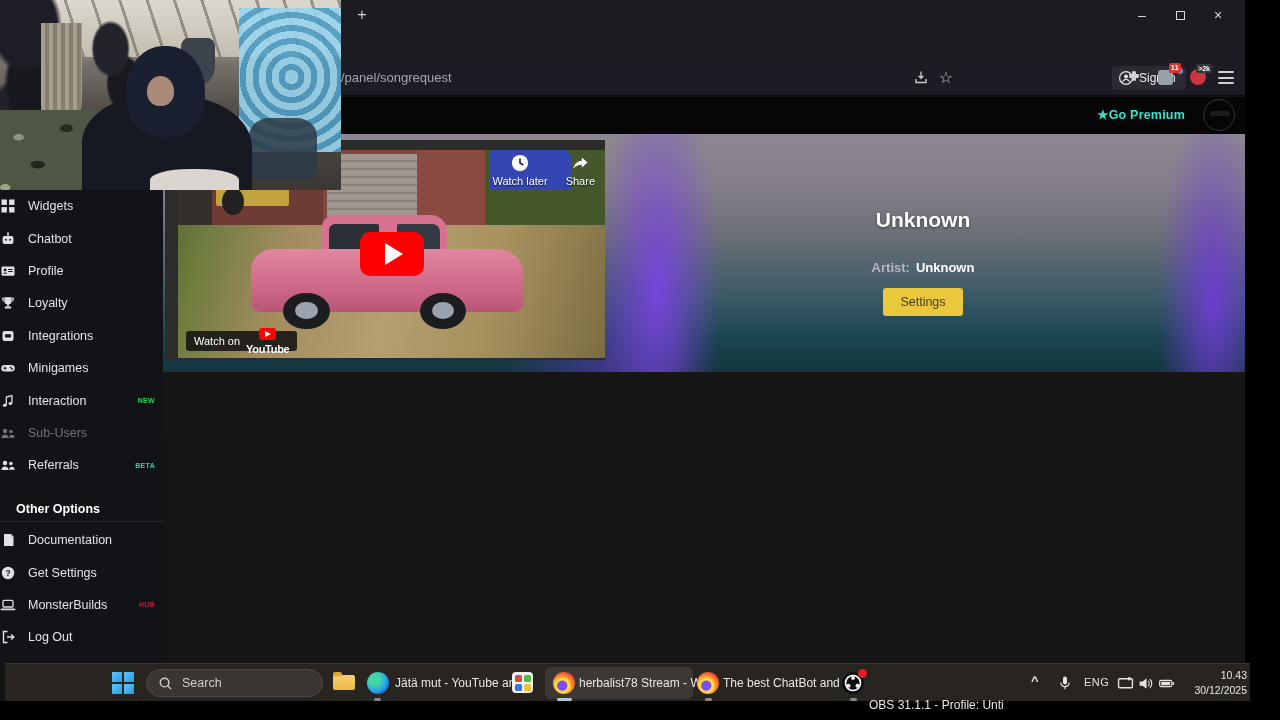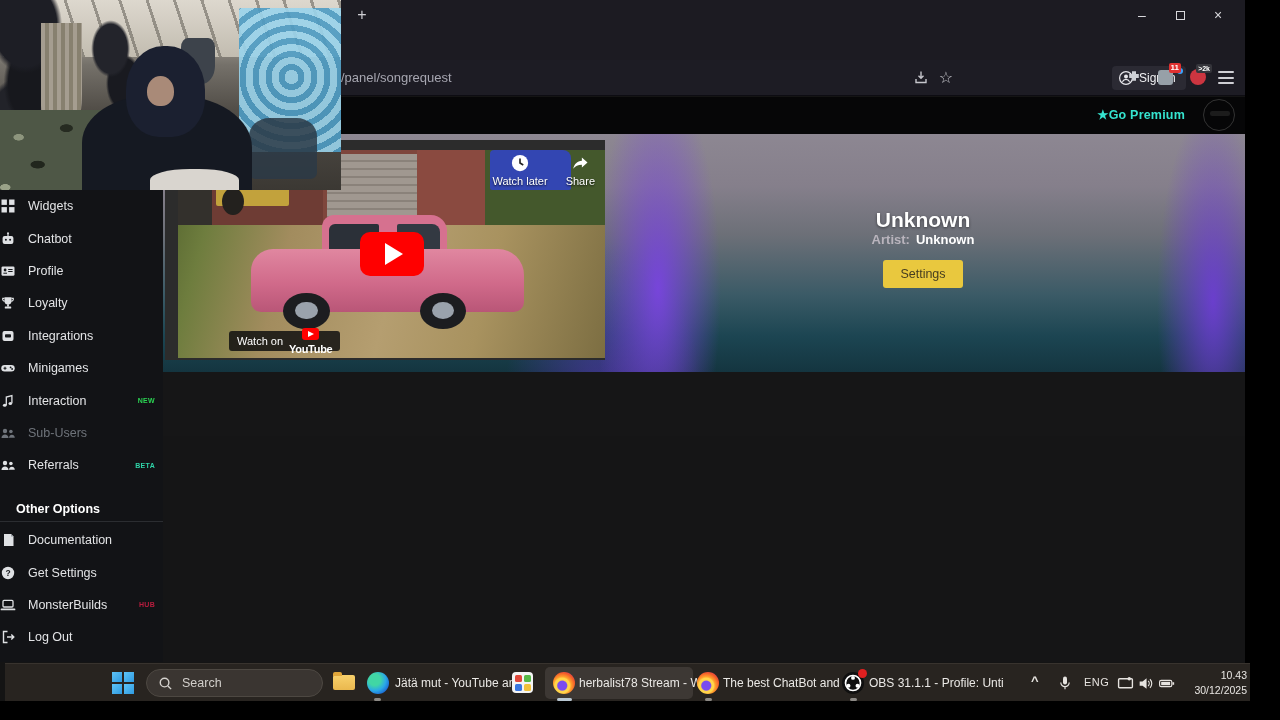--- a/index.html
+++ b/index.html
@@ -104,31 +104,31 @@
   .w1 { left:12%; } .w2 { left:62%; }
   .playbtn { position:absolute; left:50%; top:50%; transform:translate(-50%,-50%);
     width:64px; height:44px; background:#f00; border-radius:10px; display:flex; align-items:center;
     justify-content:center; }
   .playbtn::after { content:""; width:0; height:0; border-left:18px solid #fff;
     border-top:11px solid transparent; border-bottom:11px solid transparent; margin-left:4px; }
   .ytoverlay { position:absolute; top:3px; right:10px; display:flex; gap:18px; }
   .ytoverlay .col { display:flex; flex-direction:column; align-items:center; gap:2px; }
   .ytoverlay .cap { color:#fff; font-size:11px; text-shadow:0 1px 2px rgba(0,0,0,.8); }
   .watchon { position:absolute; left:8px; bottom:7px; height:20px; background:rgba(18,18,18,.86);
-    border-radius:3px; display:flex; align-items:center; gap:6px; padding:0 8px;margin-left:43px; }
+    border-radius:3px; display:flex; align-items:center; gap:6px; padding:0 8px; }
   .watchon .wtxt { color:#fff; font-size:11px; }
   .ytlogo { display:flex; align-items:center; gap:3px;flex-direction:column; }
   .ytplay { width:17px; height:12px; background:#f00; border-radius:3px; position:relative; }
   .ytplay::after { content:""; position:absolute; left:6px; top:3px; width:0; height:0;
     border-left:6px solid #fff; border-top:3px solid transparent; border-bottom:3px solid transparent; }
   .ytword { color:#fff; font-size:11px; font-weight:bold; letter-spacing:-.3px; }
 
   .songinfo { position:absolute; left:610px; top:74px; width:300px; text-align:center; }
   .songtitle { color:#fff; font-size:21px; font-weight:bold; text-shadow:0 1px 3px rgba(0,0,0,.5); }
-  .songartist { margin-top:0; font-size:13px; font-weight:bold; }
+  .songartist { margin-top:28px; font-size:13px; font-weight:bold; }
   .artist-label { color:#b9b4bd; margin-right:6px; }
   .artist-name { color:#fff; }
   .settingsbtn { margin-top:13px; display:inline-block; background:#e9c83e; color:#463d20;
     font-size:12.5px; padding:7px 17px; border-radius:3px; border:none; }
 
   .queuebar { position:absolute; top:275px; left:163px; width:1082px; height:64px; background:#0a0a0b;
     display:flex; align-items:center; justify-content:center; }
   .queuemsg { color:#f2f2f2; font-size:13.5px; }
   .lowerarea { position:absolute; top:339px; left:163px; width:1082px; height:226px; background:#151516; }
 
@@ -494,21 +494,21 @@
     <div class="obswrap" style="left:836px;">
       <svg width="24" height="24" viewBox="0 0 16 16">
           <circle cx="8" cy="8" r="7.4" fill="#101010"></circle>
           <circle cx="8" cy="8" r="5" stroke="#fff" stroke-width="1.1" fill="none"></circle>
           <circle cx="8" cy="4.6" r="1.3" fill="#fff"></circle>
           <circle cx="5" cy="9.8" r="1.3" fill="#fff"></circle>
           <circle cx="11" cy="9.8" r="1.3" fill="#fff"></circle>
         </svg>
       <span class="obsdot"></span>
     </div>
-    <div class="applabel" style="left:864px;">OBS 31.1.1 - Profile: Unti</div>
+    <div class="applabel" style="left:864px;margin-top:22px;">OBS 31.1.1 - Profile: Unti</div>
     <div class="runline" style="left:845px;width:7px;"></div>
 
     <div class="traychev">^</div>
     <div class="trayicon" style="left:1052px;">
       <svg width="16" height="16" viewBox="0 0 16 16">
           <rect x="6" y="1.5" width="4" height="8" rx="2" fill="#e6e3df"></rect>
           <path d="M3.8 7.5a4.2 4.2 0 0 0 8.4 0M8 11.7v2.6" stroke="#e6e3df" stroke-width="1.2" fill="none"></path>
         </svg>
     </div>
     <div class="eng">ENG</div>

